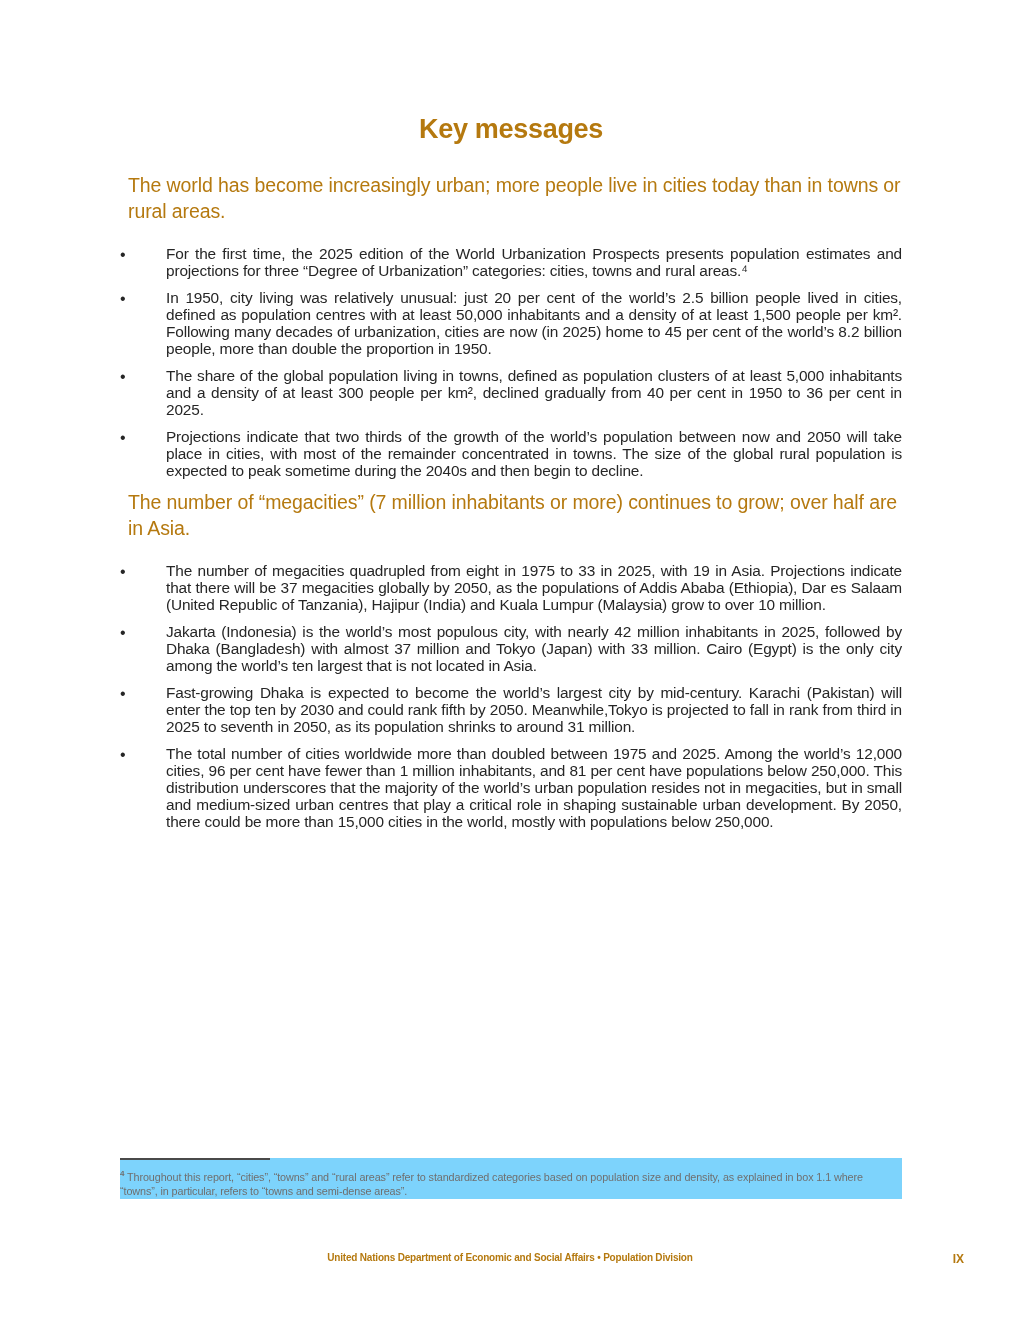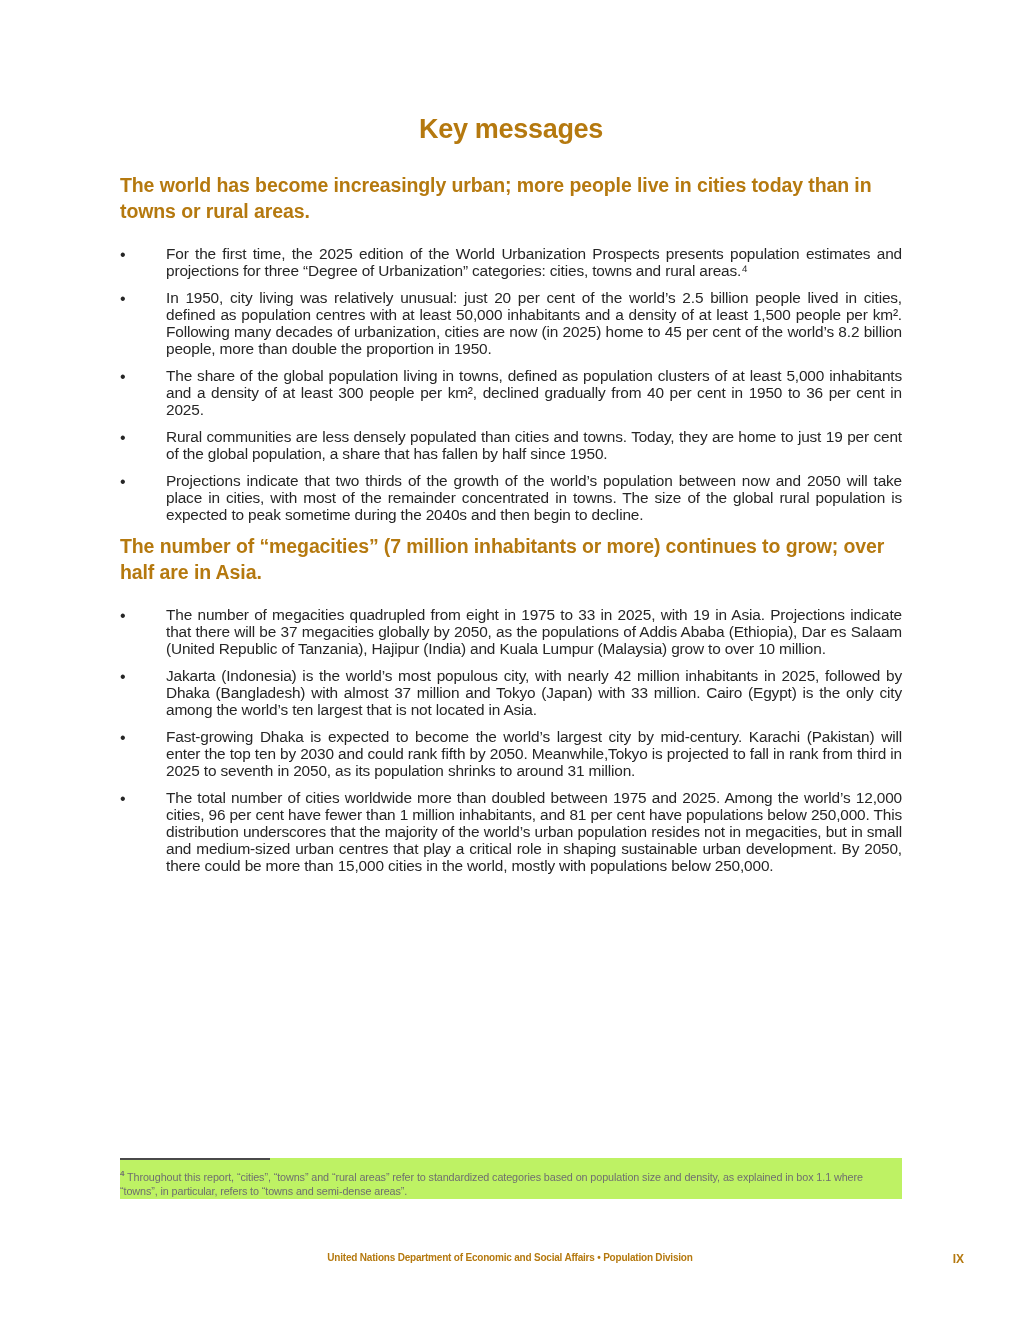--- a/index.html
+++ b/index.html
@@ -20,45 +20,45 @@
   .doc-title {
     margin: 0 0 26px 0;
     text-align: center;
     color: var(--accent, #b5790f);
     font-size: 27px;
     line-height: 34px;
     font-weight: bold;
     letter-spacing: -0.3px;
   }
   .section-heading {
-    margin: 8px 0 21px 0;
+    margin: 8px 0 21px 8px;
     color: var(--accent, #b5790f);
     font-size: 19.5px;
     line-height: 26px;
-    font-weight: bold;
+    font-weight: normal;
     letter-spacing: -0.1px;
   }
   .section-heading.first { margin-top: 0; }
 
   ul.bullets { list-style: none; margin: 0 0 8px 0; padding: 0; }
   li.bullet { display: flex; margin-bottom: 10px; }
   li.bullet .dot { flex: none; width: 46px; }
   li.bullet .dot::before { content: "\2022"; font-size: 16px; line-height: 20.5px; }
   li.bullet .btext {
     flex: 1;
     text-align: justify;
     font-size: 15.4px;
     line-height: 17px;
     letter-spacing: -0.15px;
   }
 
   .footnote-block {
     position: absolute;
     left: 120px; right: 118px; top: 1158px;
-    background: #bef264;
+    background: #7dd3fc;
   }
   .footnote-rule {
     width: 150px; height: 0;
     border-top: 2px solid #4a4a4a;
     margin: 0 0 7px 0;
   }
   .footnote-text {
     font-size: 10.8px;
     line-height: 14.5px;
     color: #6f6f6f;
@@ -100,24 +100,20 @@
       <li class="bullet">
         <span class="dot"></span>
         <span class="btext">In 1950, city living was relatively unusual: just 20 per cent of the world’s 2.5 billion people lived in cities, defined as population centres with at least 50,000 inhabitants and a density of at least 1,500 people per km². Following many decades of urbanization, cities are now (in 2025) home to 45 per cent of the world’s 8.2 billion people, more than double the proportion in 1950.</span>
       </li>
       <li class="bullet">
         <span class="dot"></span>
         <span class="btext">The share of the global population living in towns, defined as population clusters of at least 5,000 inhabitants and a density of at least 300 people per km², declined gradually from 40 per cent in 1950 to 36 per cent in 2025.</span>
       </li>
       <li class="bullet">
         <span class="dot"></span>
-        <span class="btext">Rural communities are less densely populated than cities and towns. Today, they are home to just 19 per cent of the global population, a share that has fallen by half since 1950.</span>
-      </li>
-      <li class="bullet">
-        <span class="dot"></span>
         <span class="btext">Projections indicate that two thirds of the growth of the world’s population between now and 2050 will take place in cities, with most of the remainder concentrated in towns. The size of the global rural population is expected to peak sometime during the 2040s and then begin to decline.</span>
       </li>
     </ul>
 
     <h2 class="section-heading">The number of “megacities” (7 million inhabitants or more) continues to grow; over half are in Asia.</h2>
     <ul class="bullets">
       <li class="bullet">
         <span class="dot"></span>
         <span class="btext">The number of megacities quadrupled from eight in 1975 to 33 in 2025, with 19 in Asia. Projections indicate that there will be 37 megacities globally by 2050, as the populations of Addis Ababa (Ethiopia), Dar es Salaam (United Republic of Tanzania), Hajipur (India) and Kuala Lumpur (Malaysia) grow to over 10 million.</span>
       </li>

